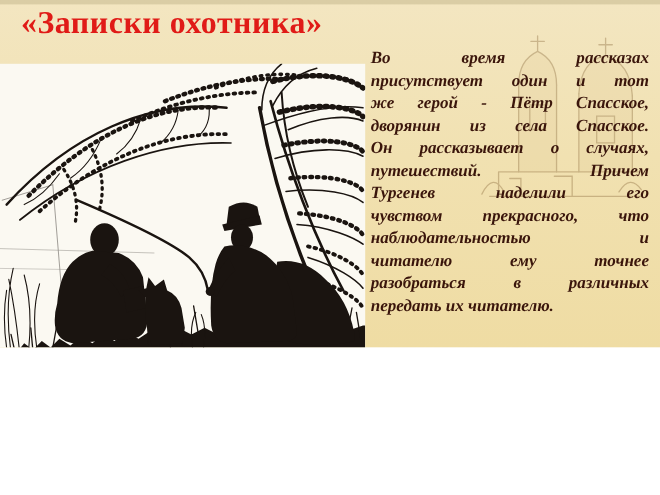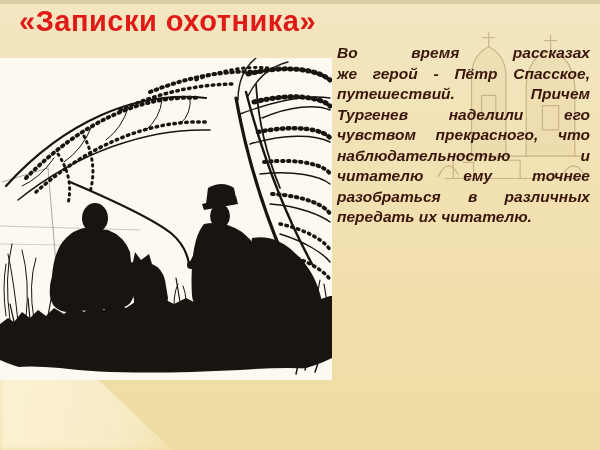--- a/index.html
+++ b/index.html
@@ -1,21 +1,21 @@
 <!DOCTYPE html>
 <html><head>
 <meta charset="utf-8">
 <style>
   html,body{margin:0;padding:0;}
   .slide{
     position:relative;
-    width:600px;height:450px;
+    width:600px;height:316px;
     overflow:hidden;
     background:linear-gradient(180deg,#f3e6c1 0%,#f1e1b1 45%,#efdca3 100%);
-    font-family:Liberation Sans, sans-serif;
+    font-family:Liberation Serif, serif;
   }
   .slide::before{
     content:"";position:absolute;top:0;left:0;right:0;height:4px;
     background:rgba(120,105,55,.20);z-index:5;
   }
   
   .ray{
     position:absolute;left:0;bottom:0;width:215px;height:78px;
     background:linear-gradient(100deg,#fcf4da 0%,#f9eecb 55%,rgba(249,238,203,0) 100%);
     clip-path:polygon(0% 0%,42% 0%,80% 100%,0% 100%);
@@ -154,21 +154,24 @@
         <path class="silf" d="M208,176 Q196,190 189,206 L197,212 Q204,196 214,188 Z"></path>
         <circle class="silf" cx="191" cy="207" r="4"></circle>
       </g>
 
       <path class="sil" stroke-width="2.2" d="M70,124 Q150,158 172,176 Q186,188 189,206"></path>
     </svg>
   </div>
 
   <div class="textcol">
     <div class="line">Во время рассказах</div>
+    <div class="line">присутствует один и тот</div>
     <div class="line">же герой - Пётр Спасское,</div>
+    <div class="line">дворянин из села Спасское.</div>
+    <div class="line">Он рассказывает о случаях,</div>
     <div class="line">путешествий. Причем</div>
     <div class="line">Тургенев наделили его</div>
     <div class="line">чувством прекрасного, что</div>
     <div class="line">наблюдательностью и</div>
     <div class="line">читателю ему точнее</div>
     <div class="line">разобраться в различных</div>
     <div class="line last">передать их читателю.</div>
 
   </div>
 

